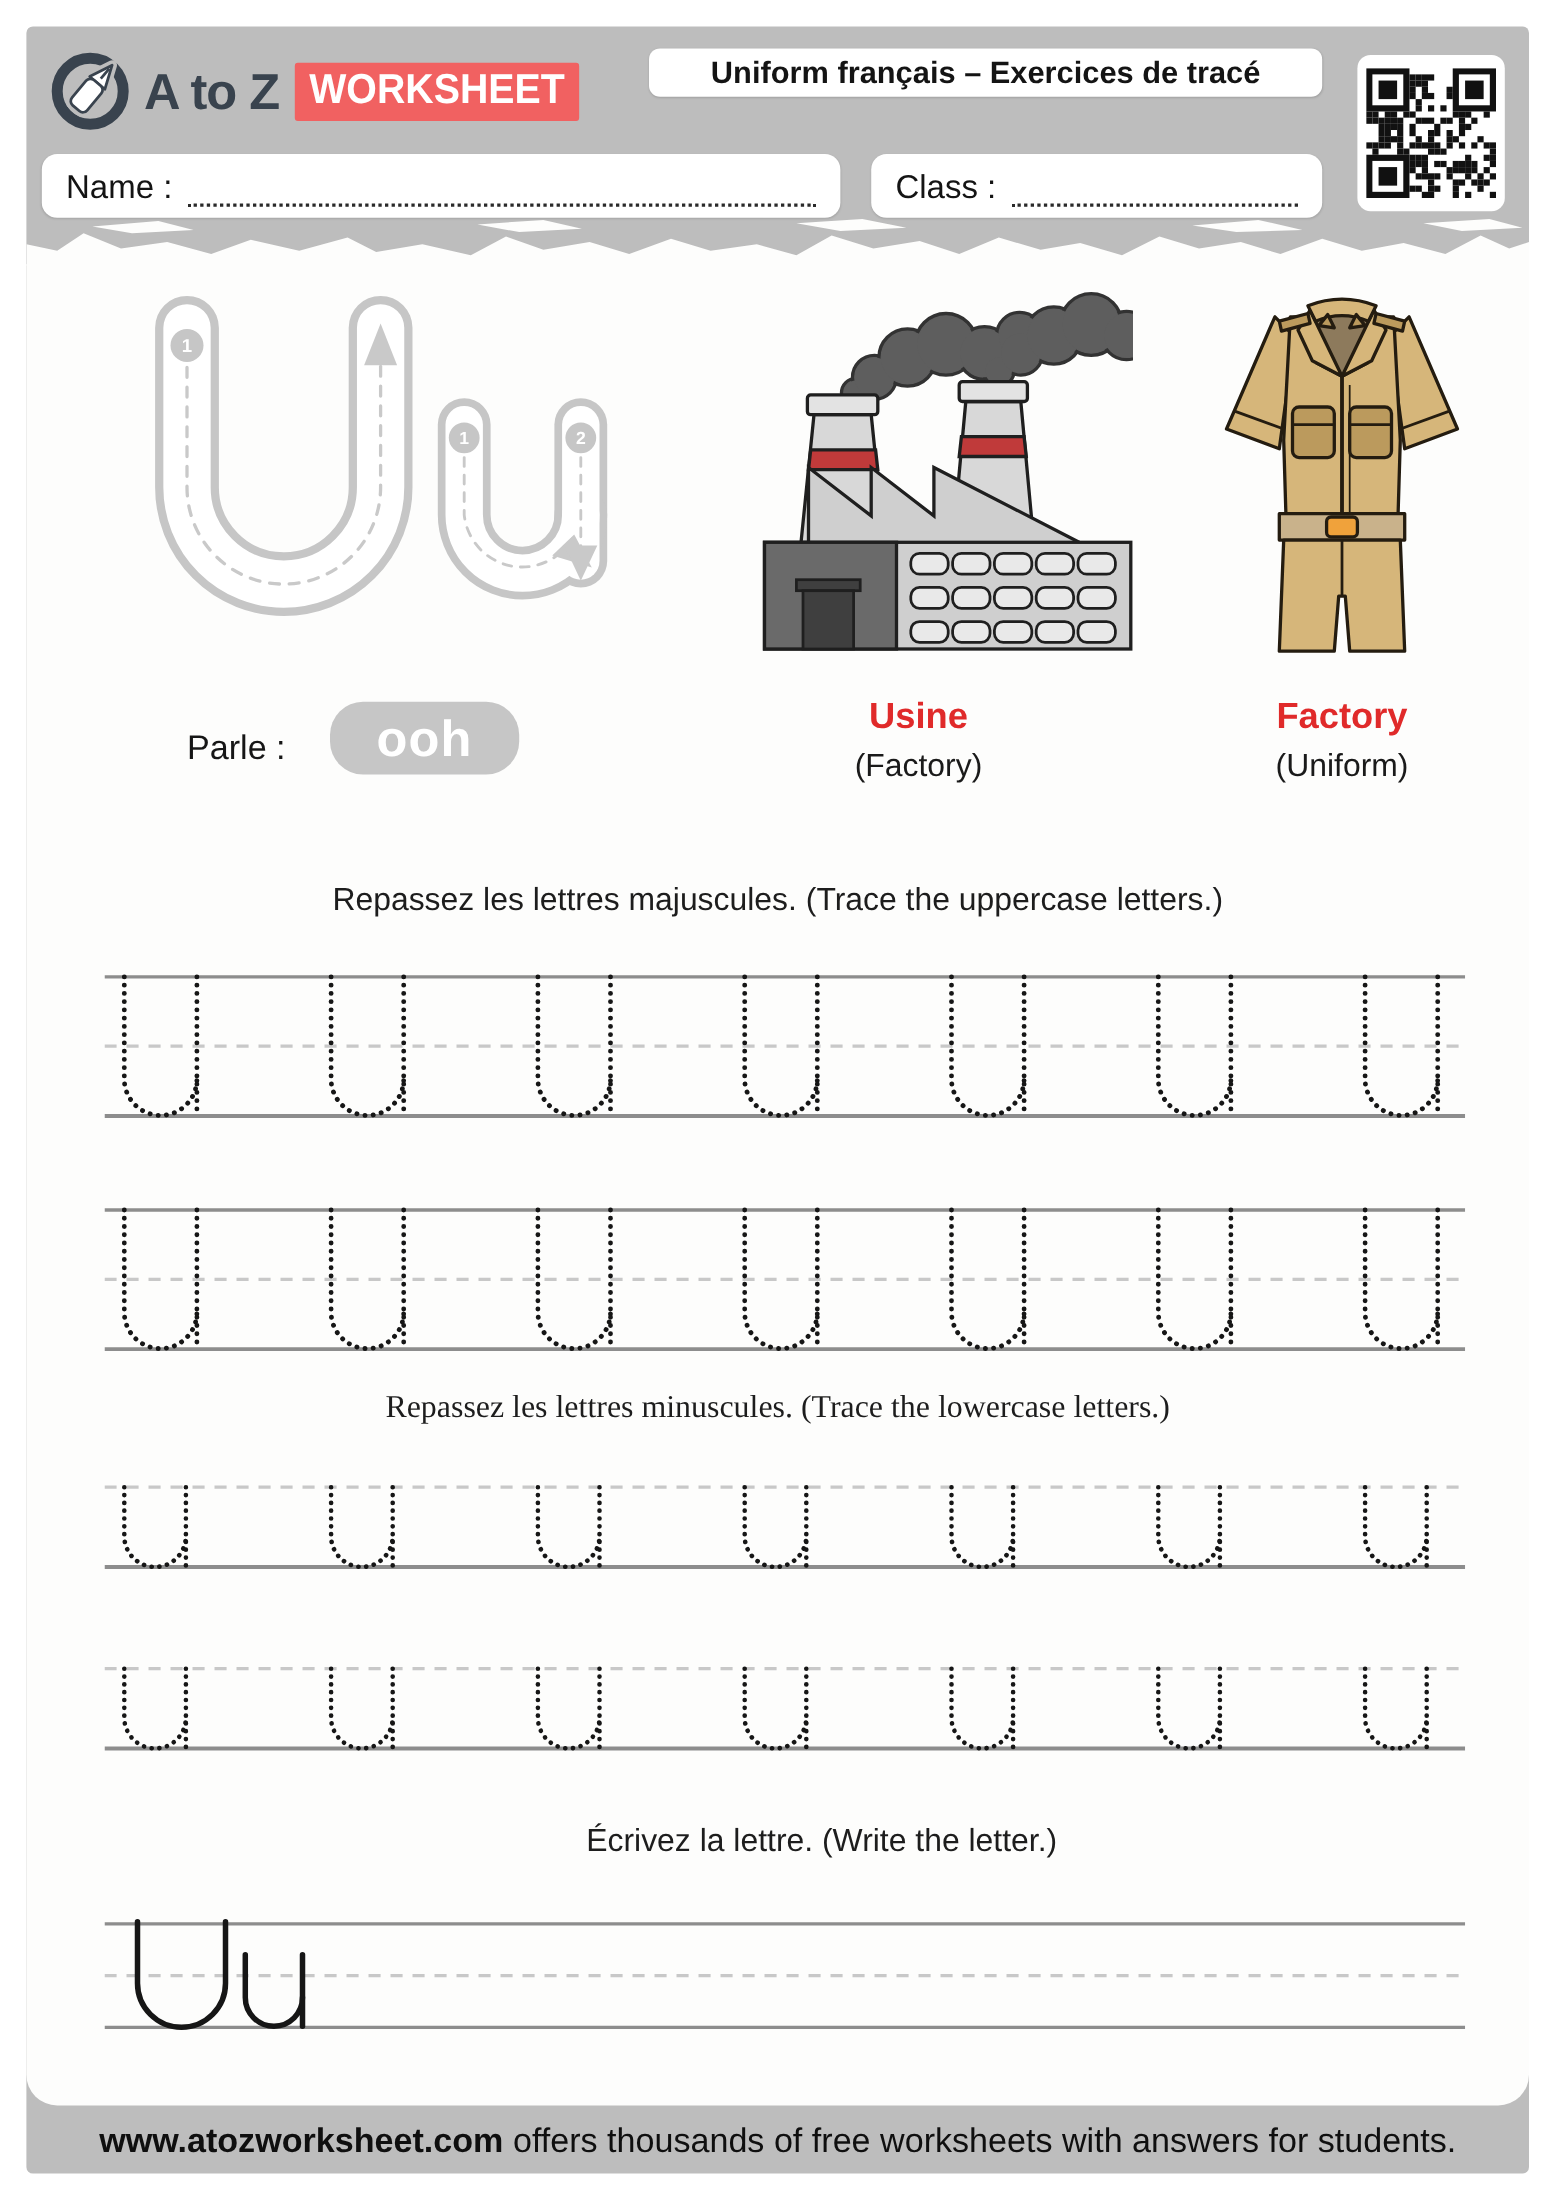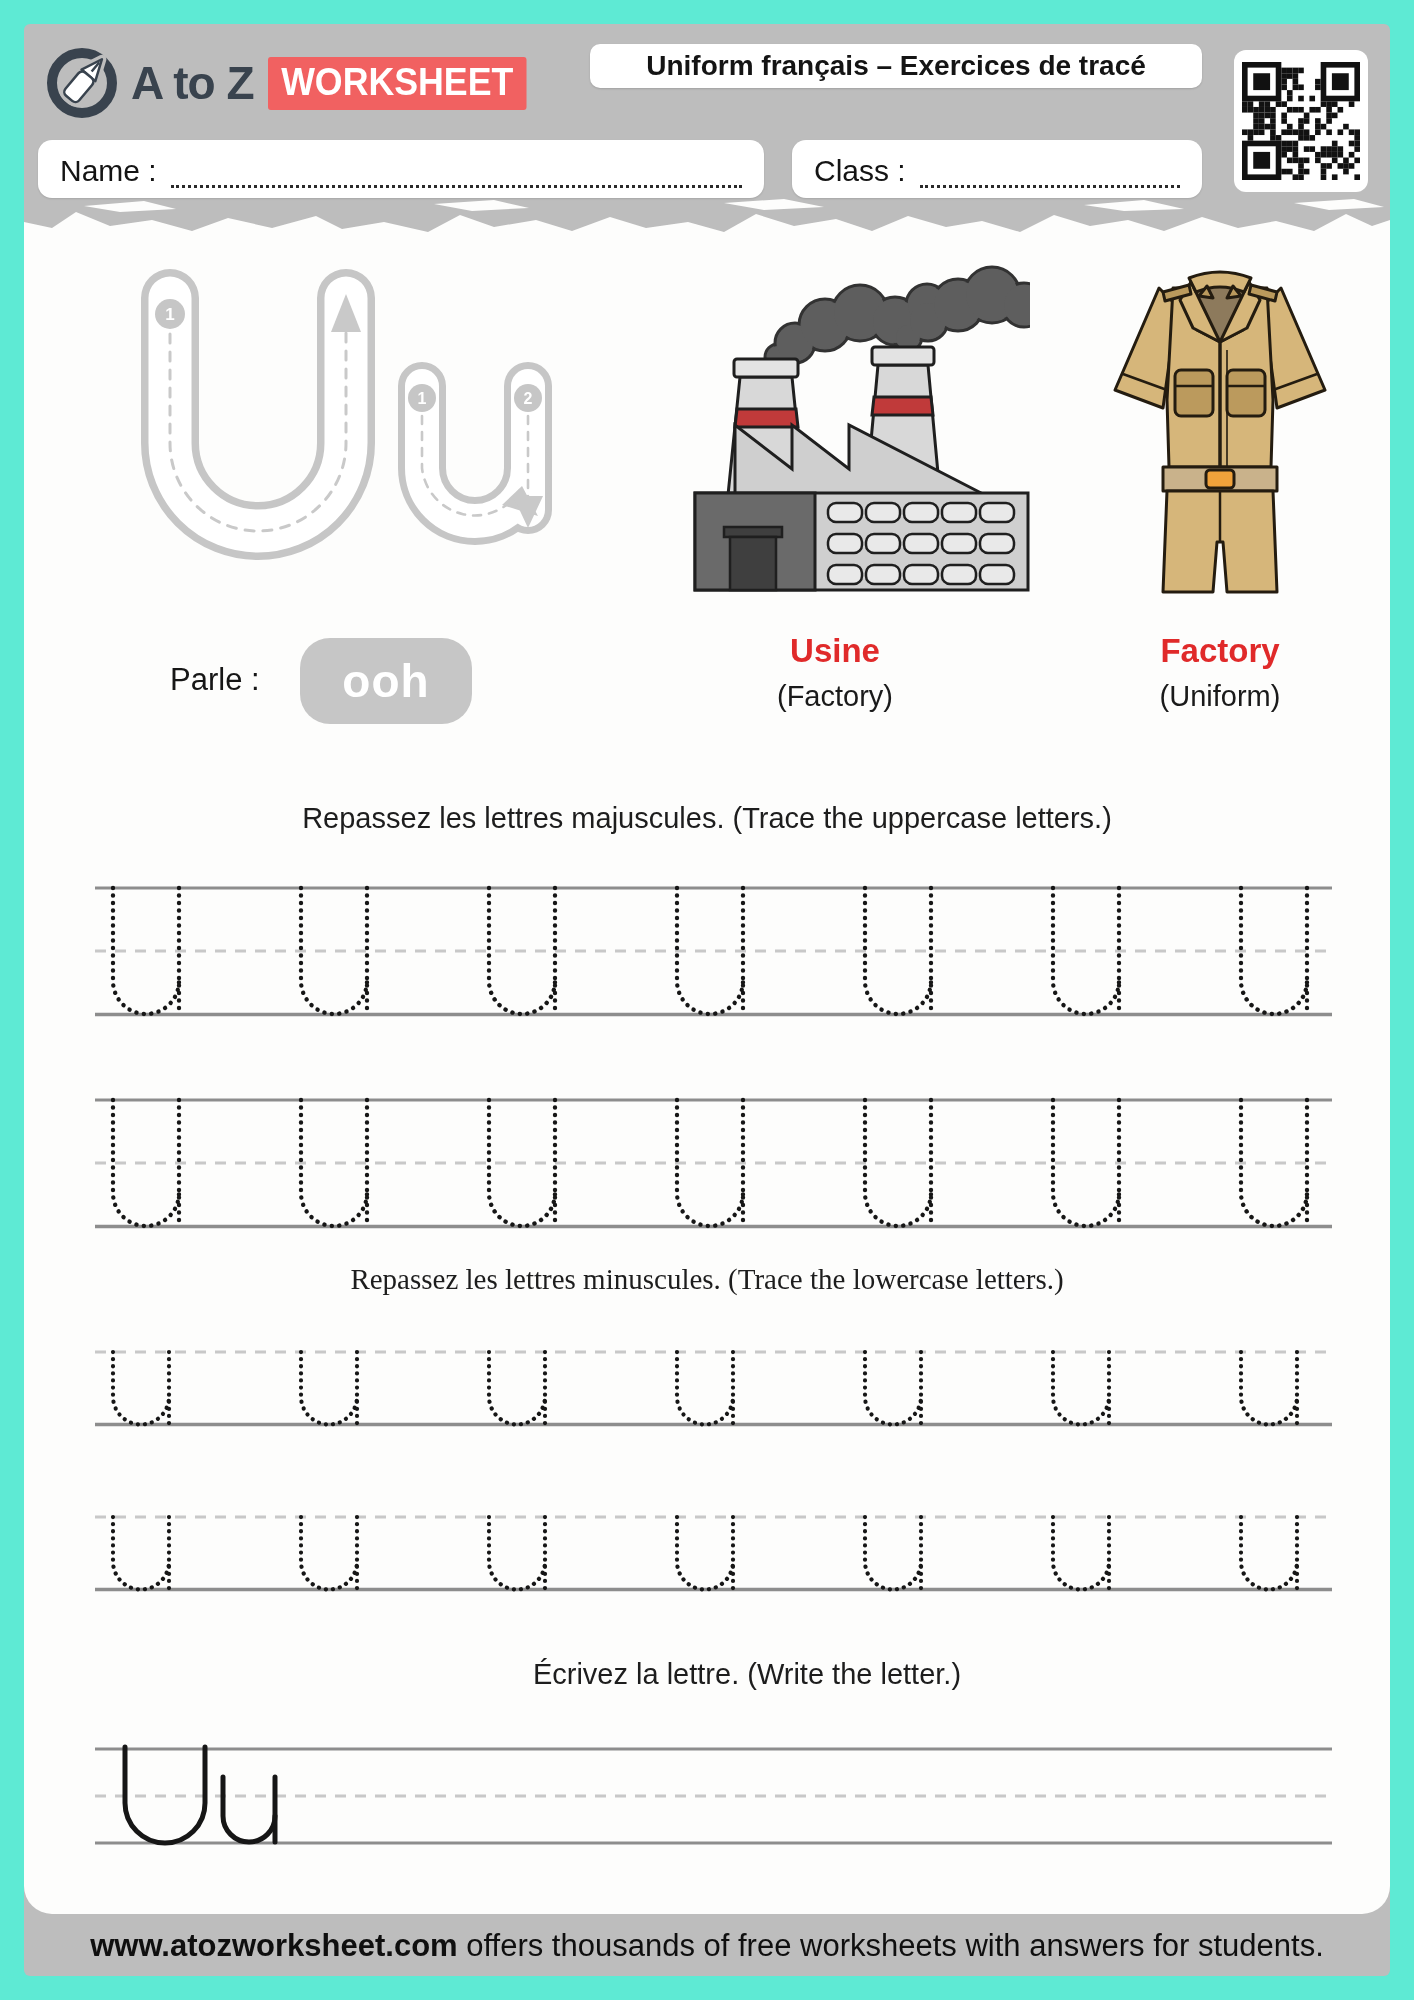--- a/index.html
+++ b/index.html
@@ -1,16 +1,16 @@
 <!DOCTYPE html>
 <html><head>
 <meta charset="utf-8">
 <style>
   html,body{margin:0;padding:0;background:#a3a3a3;}
-  #page{position:relative;width:1414px;height:2000px;background:#5eead4;overflow:hidden;
+  #page{position:relative;width:1414px;height:2000px;background:#ffffff;overflow:hidden;
         font-family:"Liberation Sans", sans-serif;}
   #panel{position:absolute;left:24px;top:24px;width:1366px;height:1952px;background:#bdbdbd;border-radius:6px;}
   
   #card{position:absolute;left:24px;top:240px;width:1366px;height:1674px;background:#fdfdfc;
         border-bottom-left-radius:28px;border-bottom-right-radius:28px;}
   #tear{position:absolute;left:24px;top:198px;width:1366px;height:44px;}
 
   
   .logo-wrap{position:absolute;left:45px;top:46px;display:flex;align-items:center;}
   .brand-text{font-size:46px;font-weight:bold;color:#39434e;letter-spacing:-1px;margin-left:12px;}
@@ -25,21 +25,21 @@
               padding:0 22px 10px 22px;box-sizing:border-box;box-shadow:0 1px 2px rgba(0,0,0,.12);}
   .field-pill .label{font-size:30px;color:#141414;line-height:34px;}
   .field-line{flex:1;margin-left:14px;border-bottom:3px dotted #2a2a2a;height:30px;}
   #name-pill{left:38px;top:140px;width:726px;}
   #class-pill{left:792px;top:140px;width:410px;}
 
   
   .vocab-word{position:absolute;font-size:33px;font-weight:bold;color:#e02a2a;text-align:center;transform:translateX(-50%);}
   .vocab-tr{position:absolute;font-size:29px;color:#1a1a1a;text-align:left;transform:translateX(-50%);}
   .parle-label{position:absolute;left:170px;top:662px;font-size:31px;color:#161616;}
-  .sound-pill{position:absolute;left:300px;top:638px;width:172px;height:86px;background:#c6c6c6;border-radius:30px;
+  .sound-pill{position:absolute;left:300px;top:638px;width:172px;height:66px;background:#c6c6c6;border-radius:30px;
               display:flex;align-items:center;justify-content:center;color:#fff;font-size:46px;font-weight:bold;letter-spacing:1px;}
 
   .section-heading{position:absolute;left:0;width:100%;text-align:center;font-size:29px;color:#1d1d1d;font-weight:500;}
   .trace-row{position:absolute;left:95px;width:1237px;}
   .trace-row svg{display:block;width:100%;height:100%;}
   .write-row{position:absolute;left:95px;top:1743px;width:1237px;height:106px;}
 
   .footer-text{position:absolute;left:0;top:1928px;width:100%;text-align:center;font-size:31px;color:#0f0f0f;}
   .footer-text b{font-weight:bold;}
   .hidden-defs{position:absolute;width:0;height:0;overflow:hidden;}

